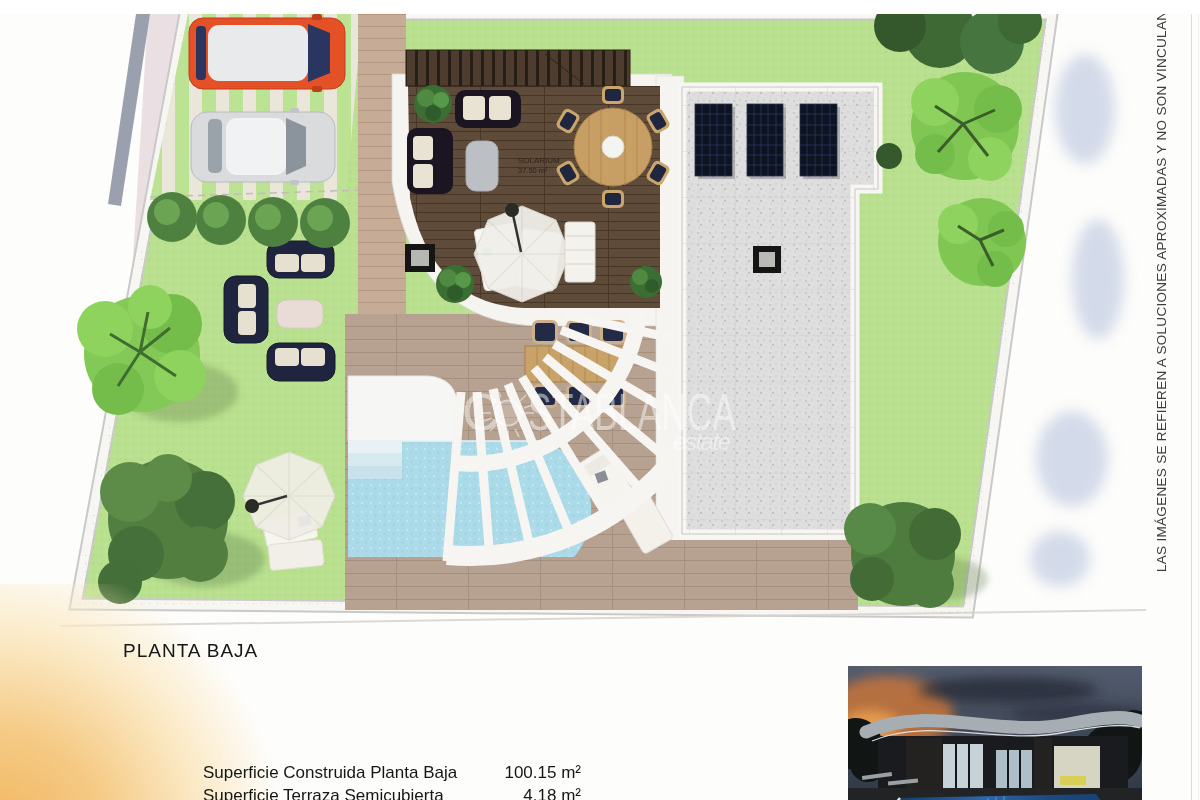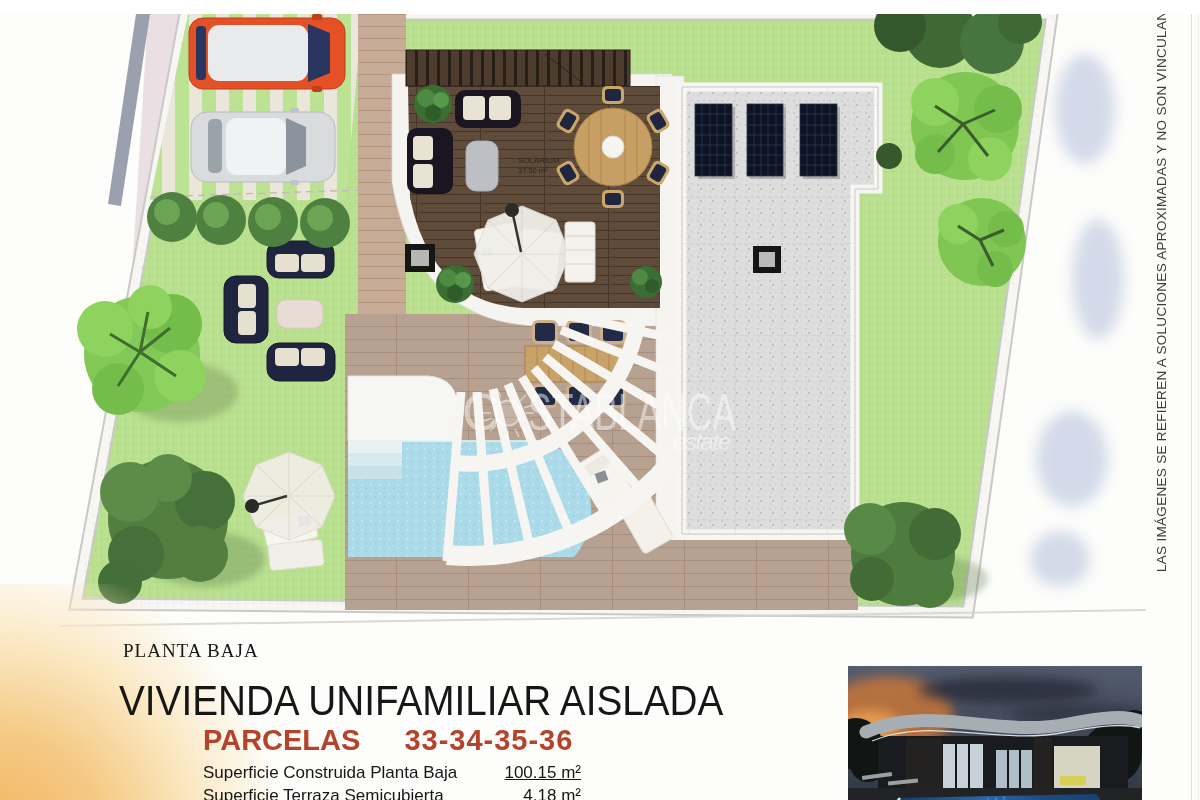--- a/index.html
+++ b/index.html
@@ -2,29 +2,29 @@
 <html><head>
 <meta charset="utf-8">
 <style>
   html,body{margin:0;padding:0;}
   body{font-family:"Liberation Sans",sans-serif;background:#ffffff;}
   .page{position:relative;width:1200px;height:800px;overflow:hidden;background:#fdfdfb;margin-top:14px;}
   .plan-svg{position:absolute;left:0;top:0;}
   .sun-glow{position:absolute;left:-130px;top:570px;width:460px;height:330px;z-index:1;
     background:radial-gradient(circle at 28% 78%, #f2b45c 0%, #f5ca85 26%, #fbe9c4 48%, rgba(255,255,255,0) 68%);}
   .info-block{position:absolute;z-index:2;color:#161616;}
-  .floor-label{left:123px;top:626px;font-size:19px;letter-spacing:1px;font-family:Liberation Serif, serif;}
+  .floor-label{left:123px;top:626px;font-size:19px;letter-spacing:1px;}
   .main-title{left:119px;top:662px;font-size:43px;white-space:nowrap;}
   .main-title .sx{display:inline-block;transform:scaleX(0.9);transform-origin:left center;}
   .parcels{left:203px;top:710px;font-size:29px;font-weight:bold;color:#b5432c;white-space:nowrap;}
   .parcels .nums{margin-left:44px;letter-spacing:1px;}
   .surfaces{left:203px;top:747px;width:378px;font-size:17px;}
   .surf-row{display:flex;height:23px;line-height:23px;}
   .surf-row .lab{flex:1 1 auto;}
-  .surf-row .val{width:100px;text-align:right;text-decoration:underline;}
+  .surf-row .val{width:100px;text-align:right;}
   .photo{position:absolute;left:848px;top:652px;width:294px;height:148px;z-index:2;overflow:hidden;}
   .vdisclaimer{position:absolute;left:1154px;top:558px;z-index:2;transform:rotate(-90deg);
     transform-origin:0 0;white-space:nowrap;font-size:13.5px;color:#3c3c3c;letter-spacing:0.3px;}
   .edge-line{position:absolute;left:1191px;top:0;width:1px;height:800px;background:#dcdcdc;z-index:1;}
   .edge-line2{position:absolute;left:1198px;top:0;width:1px;height:800px;background:#efefef;z-index:1;}
   text{font-family:"Liberation Sans",sans-serif;}
   .wm{fill:#ffffff;opacity:0.48;}
 </style>
 </head>
 <body>
@@ -442,27 +442,21 @@
       <text x="673" y="436" font-size="24" font-style="italic" font-family="Liberation Serif, serif" textLength="58" class="wm">estate</text>
     </g>
 
     <path d="M60,612 L1146,596" stroke="#d6d3cd" stroke-width="2" opacity="0.85"></path>
   </svg>
 
   <div class="sun-glow"></div>
 
   <div class="info-block floor-label">PLANTA BAJA</div>
 
-  <div class="info-block main-title">
-    <span class="sx">VIVIENDA UNIFAMILIAR AISLADA</span>
-  </div>
-
-  <div class="info-block parcels">
-    <span>PARCELAS</span><span class="nums">33-34-35-36</span>
-  </div>
+
 
   <div class="info-block surfaces">
     <div class="surf-row">
       <span class="lab">Superficie Construida Planta Baja</span>
       <span class="val">100.15 m²</span>
     </div>
     <div class="surf-row">
       <span class="lab">Superficie Terraza Semicubierta (50%)</span>
       <span class="val">4.18 m²</span>
     </div>

